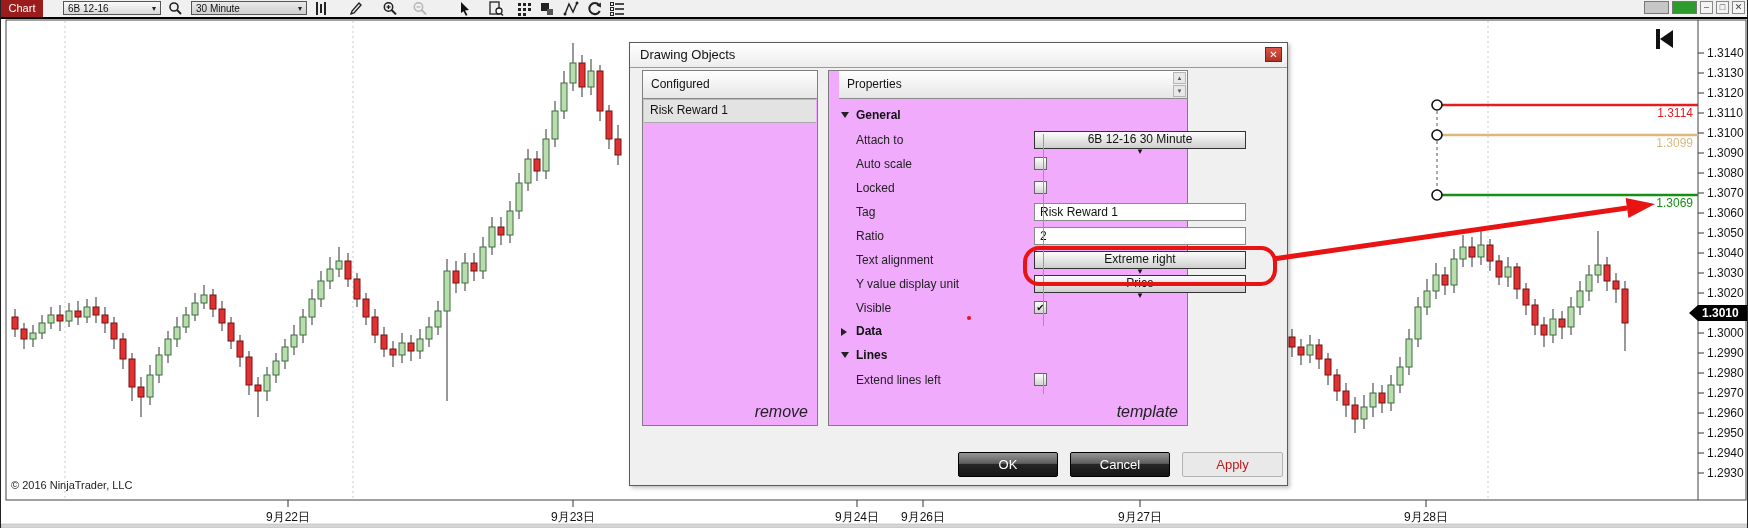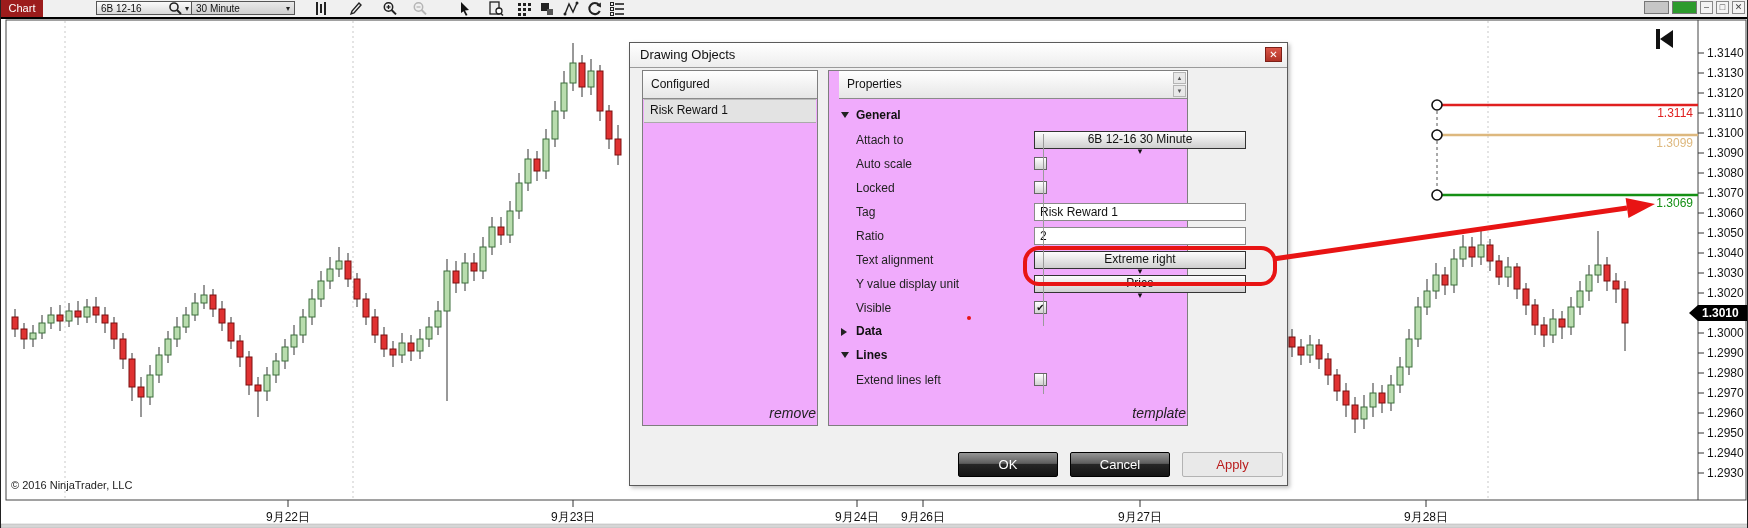--- a/index.html
+++ b/index.html
@@ -33,21 +33,21 @@
              background:linear-gradient(#d95648,#b03226);border:1px solid #7d2018;color:#fff;
              font-size:10px;line-height:13px;text-align:center;box-sizing:border-box;}
   .panel{position:absolute;top:27px;height:356px;background:#f0abfc;border:1px solid #7e7e7e;box-sizing:border-box;}
   #configured-panel{left:12px;width:176px;}
   #properties-panel{left:198px;width:360px;padding-left:10px;}
   .panel-header{height:27px;background:linear-gradient(#ffffff,#e6e6e6);border-bottom:1px solid #8a8a8a;
                 font-size:12px;color:#111;line-height:26px;padding-left:8px;position:relative;}
   #configured-item{position:absolute;left:1px;right:1px;top:28px;height:22px;background:#e3e3e3;
                    border-top:1px solid #bbb;border-bottom:1px solid #aaa;font-size:12px;color:#111;
                    line-height:21px;padding-left:6px;}
-  .panel-footer-link{position:absolute;right:1px;bottom:4px;font-size:14px;font-style:italic;color:#222;}
+  .panel-footer-link{position:absolute;right:9px;bottom:4px;font-size:16px;font-style:italic;color:#222;}
   #prop-scroll{position:absolute;right:1px;top:1px;width:13px;height:25px;display:flex;flex-direction:column;gap:1px;}
   .scroll-arrow{flex:1;background:#e8e8e8;border:1px solid #b5b5b5;font-size:6px;color:#555;
                 text-align:center;line-height:10px;box-sizing:border-box;}
   .prop-row{position:absolute;left:0;width:100%;height:24px;}
   .prop-arrow{position:absolute;left:12px;top:8px;width:0;height:0;}
   .prop-arrow.down{border-left:4px solid transparent;border-right:4px solid transparent;border-top:6px solid #222;}
   .prop-arrow.right{border-top:4px solid transparent;border-bottom:4px solid transparent;border-left:6px solid #222;}
   .prop-section-text{position:absolute;left:27px;top:4px;font-size:12px;font-weight:bold;color:#111;}
   .prop-label{position:absolute;left:27px;top:5px;font-size:12px;color:#222;}
   .ctl{position:absolute;left:205px;top:3px;height:18px;box-sizing:border-box;font-size:12px;color:#111;flex-direction:column;}
@@ -68,29 +68,29 @@
   #anno-svg{position:absolute;left:0;top:0;z-index:45;pointer-events:none;}
   svg text{font-family:"Liberation Sans",sans-serif;}
 </style>
 </head>
 <body>
 
 <div id="app">
 
   <div id="toolbar">
     <div id="chart-tab">Chart</div>
-    <div class="tb-select" style="left:62px;width:98px;margin-left:33px;">
+    <div class="tb-select" style="left:62px;width:98px;">
       <span>6B 12-16</span>
       <span class="tb-caret">▾</span>
     </div>
     <svg class="tb-icon" style="left:166px;" viewBox="0 0 16 15">
       <circle cx="7" cy="6" r="4" fill="none" stroke="#222" stroke-width="1.6"></circle>
         <line x1="10" y1="9" x2="14" y2="13" stroke="#222" stroke-width="2"></line>
     </svg>
-    <div class="tb-select" style="left:190px;width:104px;background:linear-gradient(#e9e9e9,#cfcfcf);">
+    <div class="tb-select" style="left:190px;width:116px;background:linear-gradient(#e9e9e9,#cfcfcf);">
       <span>30 Minute</span>
       <span class="tb-caret">▾</span>
     </div>
     <svg class="tb-icon" style="left:312px;" viewBox="0 0 16 15">
       <line x1="4" y1="1" x2="4" y2="14" stroke="#222" stroke-width="2"></line>
         <line x1="8" y1="3" x2="8" y2="12" stroke="#222" stroke-width="2"></line>
         <line x1="12" y1="1" x2="12" y2="14" stroke="#222" stroke-width="2"></line>
     </svg>
     <svg class="tb-icon" style="left:347px;" viewBox="0 0 16 15">
       <path d="M3 13 L4 10 L11 2 L13 4 L6 12 Z" fill="none" stroke="#222" stroke-width="1.4"></path>

